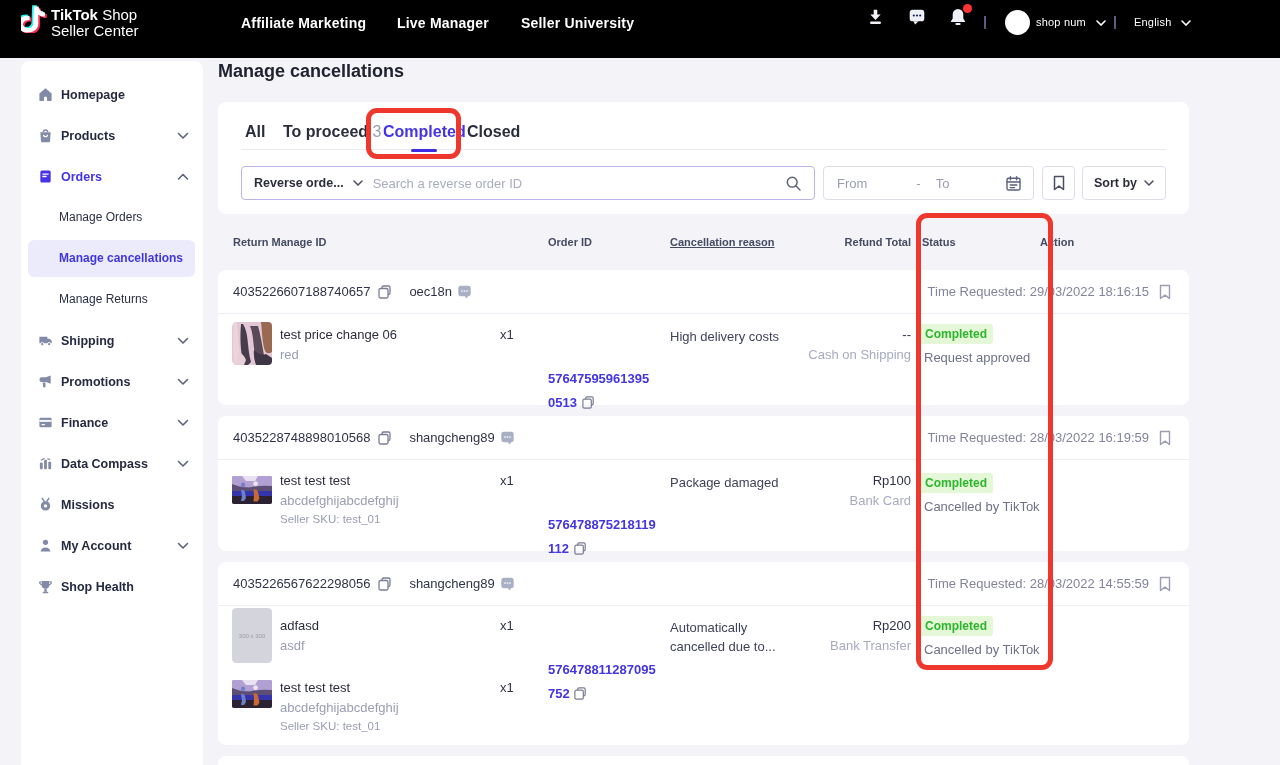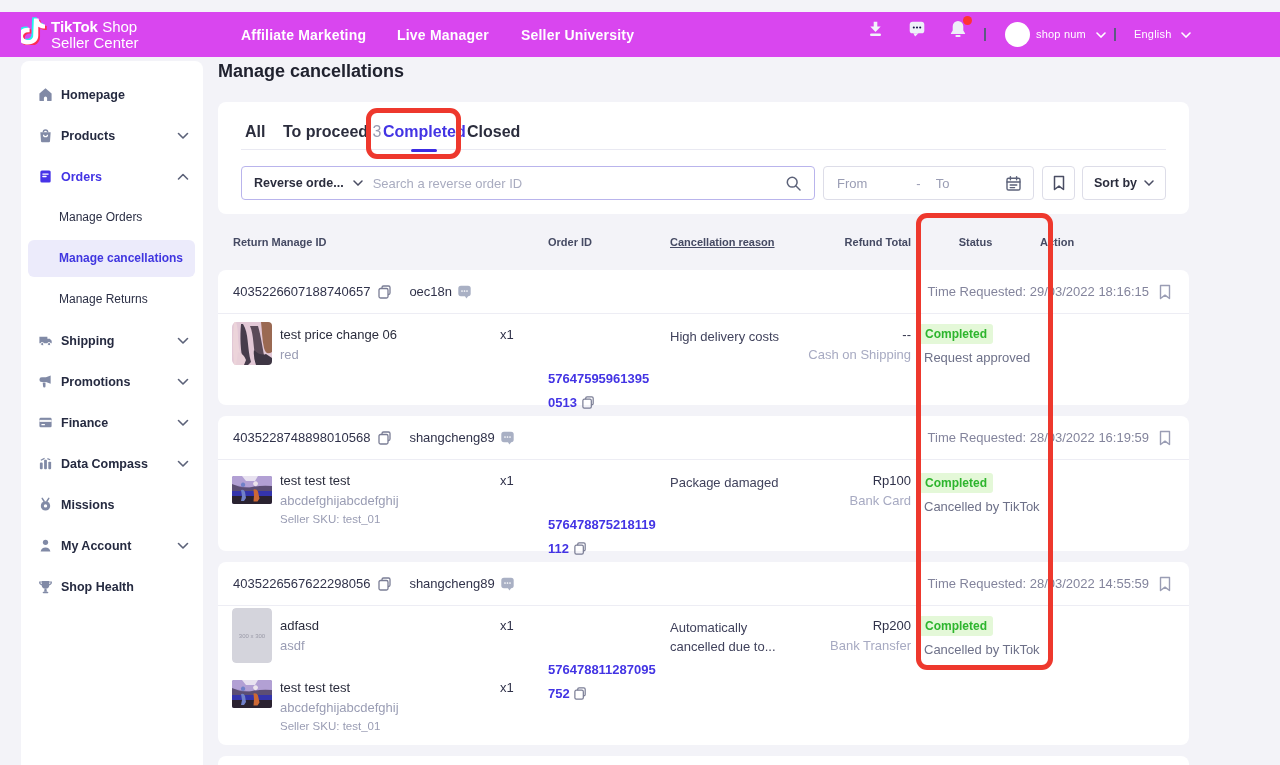--- a/index.html
+++ b/index.html
@@ -1,17 +1,17 @@
 <!DOCTYPE html>
 <html><head>
 <meta charset="utf-8">
 <style>
 * { margin:0; padding:0; box-sizing:border-box; }
 html,body { width:1280px; height:765px; overflow:hidden; background:#f3f3f8; font-family:"Liberation Sans", sans-serif; }
-.topbar { position:absolute; left:0; top:12px; width:1280px; height:45px; background:#d946ef; }
+.topbar { position:absolute; left:0; top:0; width:1280px; height:58px; background:#000000; }
 .topbar .abs { position:absolute; }
 .logotext { color:#fff; line-height:15.5px; font-size:15px; }
 .navlink { position:absolute; top:15px; color:#fff; font-weight:bold; font-size:14px; letter-spacing:0.2px; white-space:nowrap; }
 .ttext { position:absolute; top:16px; color:#fff; font-size:11px; letter-spacing:0.2px; white-space:nowrap; }
 
 .sidebar { position:absolute; left:21px; top:61px; width:182px; height:704px; background:#fff; border-radius:8px 8px 0 0; padding-top:13px; }
 .mitem { display:flex; align-items:center; height:41px; padding:0 14px 0 17px; font-size:12.5px; font-weight:bold; color:#252a40; }
 .mitem .mi { width:15px; height:15px; margin-right:8px; flex:none; }
 .mitem .chv { margin-left:auto; }
 .sub { display:block; font-size:12px; color:#2b2f45; font-weight:400; height:41px; line-height:41px; padding-left:38px; white-space:nowrap; }
@@ -213,21 +213,21 @@
           </svg>
       </div>
     </div>
   </div>
 
   <div class="thead">
     <span style="width:315px;">Return Manage ID</span>
     <span style="width:122px;">Order ID</span>
     <span style="width:125px; white-space:nowrap;text-decoration:underline;">Cancellation reason</span>
     <span style="width:116px; text-align:right;">Refund Total</span>
-    <span style="width:118px; padding-left:11px;text-align:center;">Status</span>
+    <span style="width:118px; padding-left:11px;">Status</span>
     <span style="padding-left:11px;">Action</span>
   </div>
 
   <div class="card">
     <div class="ghead">
       <span class="gid">4035226607188740657</span>
       <svg width="16" height="16" viewBox="0 0 16 16" fill="none" stroke="#7a7d95" stroke-width="1.3" style="margin-left:7px;">
           <rect x="2" y="4.5" width="9" height="9.5" rx="1.5"></rect>
           <path d="M5 4.5 V3.5 a1.5 1.5 0 0 1 1.5-1.5 h5 A1.5 1.5 0 0 1 13 3.5 v5.5 a1.5 1.5 0 0 1-1.5 1.5 h-0.5"></path>
         </svg>

